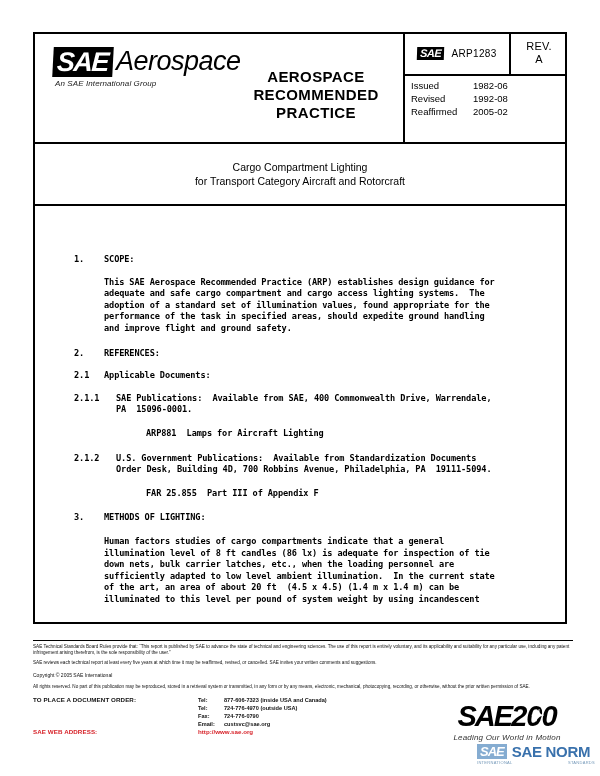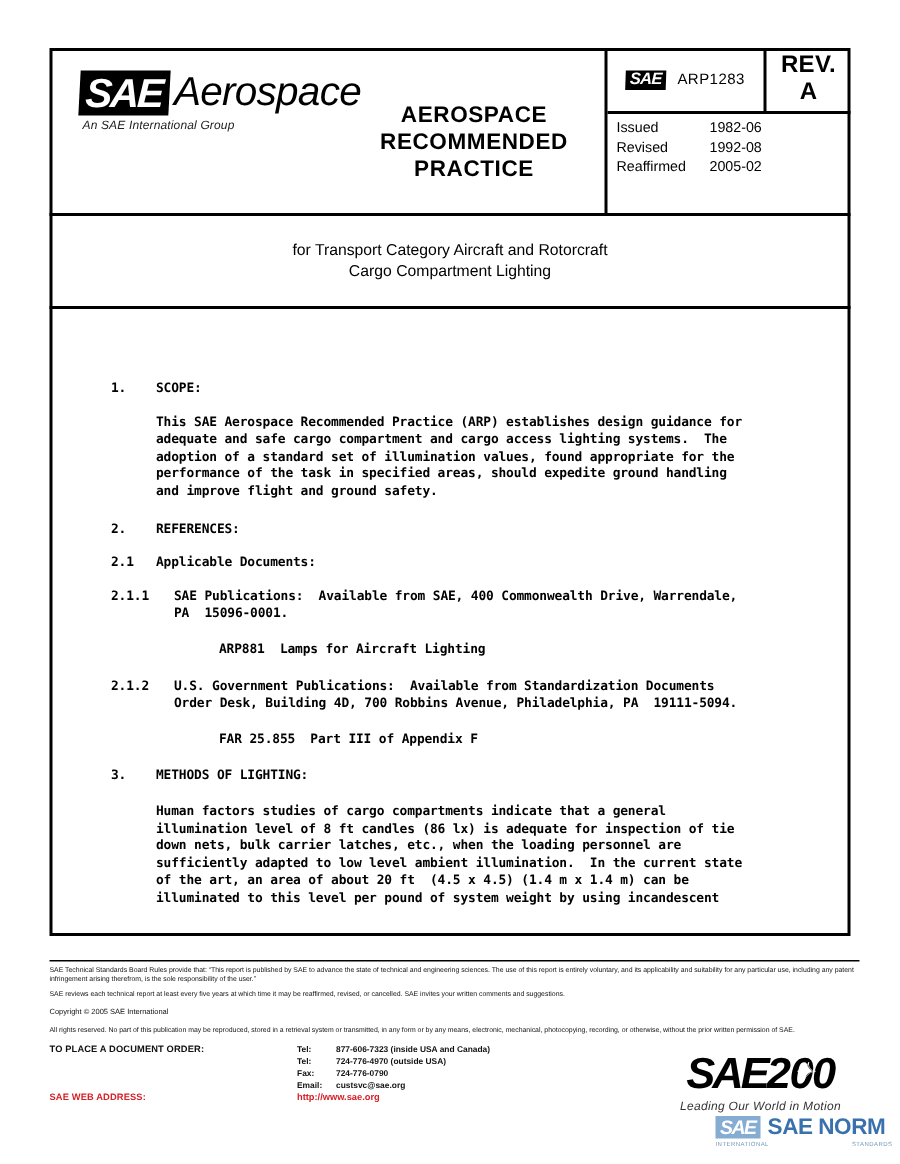--- a/index.html
+++ b/index.html
@@ -77,22 +77,22 @@
   .rev-cell {
     width: 56px;
     box-sizing: border-box;
     display: flex;
     flex-direction: column;
     align-items: center;
     justify-content: center;
     line-height: 1.15;
   }
   .rev-label, .rev-value {
-    font-size: 16px;
-    font-weight: bold;
+    font-size: 11px;
+    font-weight: normal;
     letter-spacing: .2px;
   }
   .dates-cell {
     flex: 1;
     box-sizing: border-box;
     padding: 4px 8px 0 6px;
   }
   .date-line {
     display: flex;
     font-size: 9.5px;
@@ -425,22 +425,22 @@
         <div class="date-line">
           <span class="date-label">Reaffirmed</span>
           <span class="date-val">2005-02</span>
         </div>
       </div>
     </div>
   </div>
 
   <div class="subject-row">
     <div class="subject">
+      <div>Cargo Compartment Lighting</div>
       <div>for Transport Category Aircraft and Rotorcraft</div>
-      <div>Cargo Compartment Lighting</div>
     </div>
   </div>
 
   <div class="body">
 
     <div class="blk">
       <span class="num n1">1.</span>
       <span class="txt">SCOPE:</span>
     </div>
     <div class="para indent" style="margin-bottom:13px;">This SAE Aerospace Recommended Practice (ARP) establishes design guidance for

